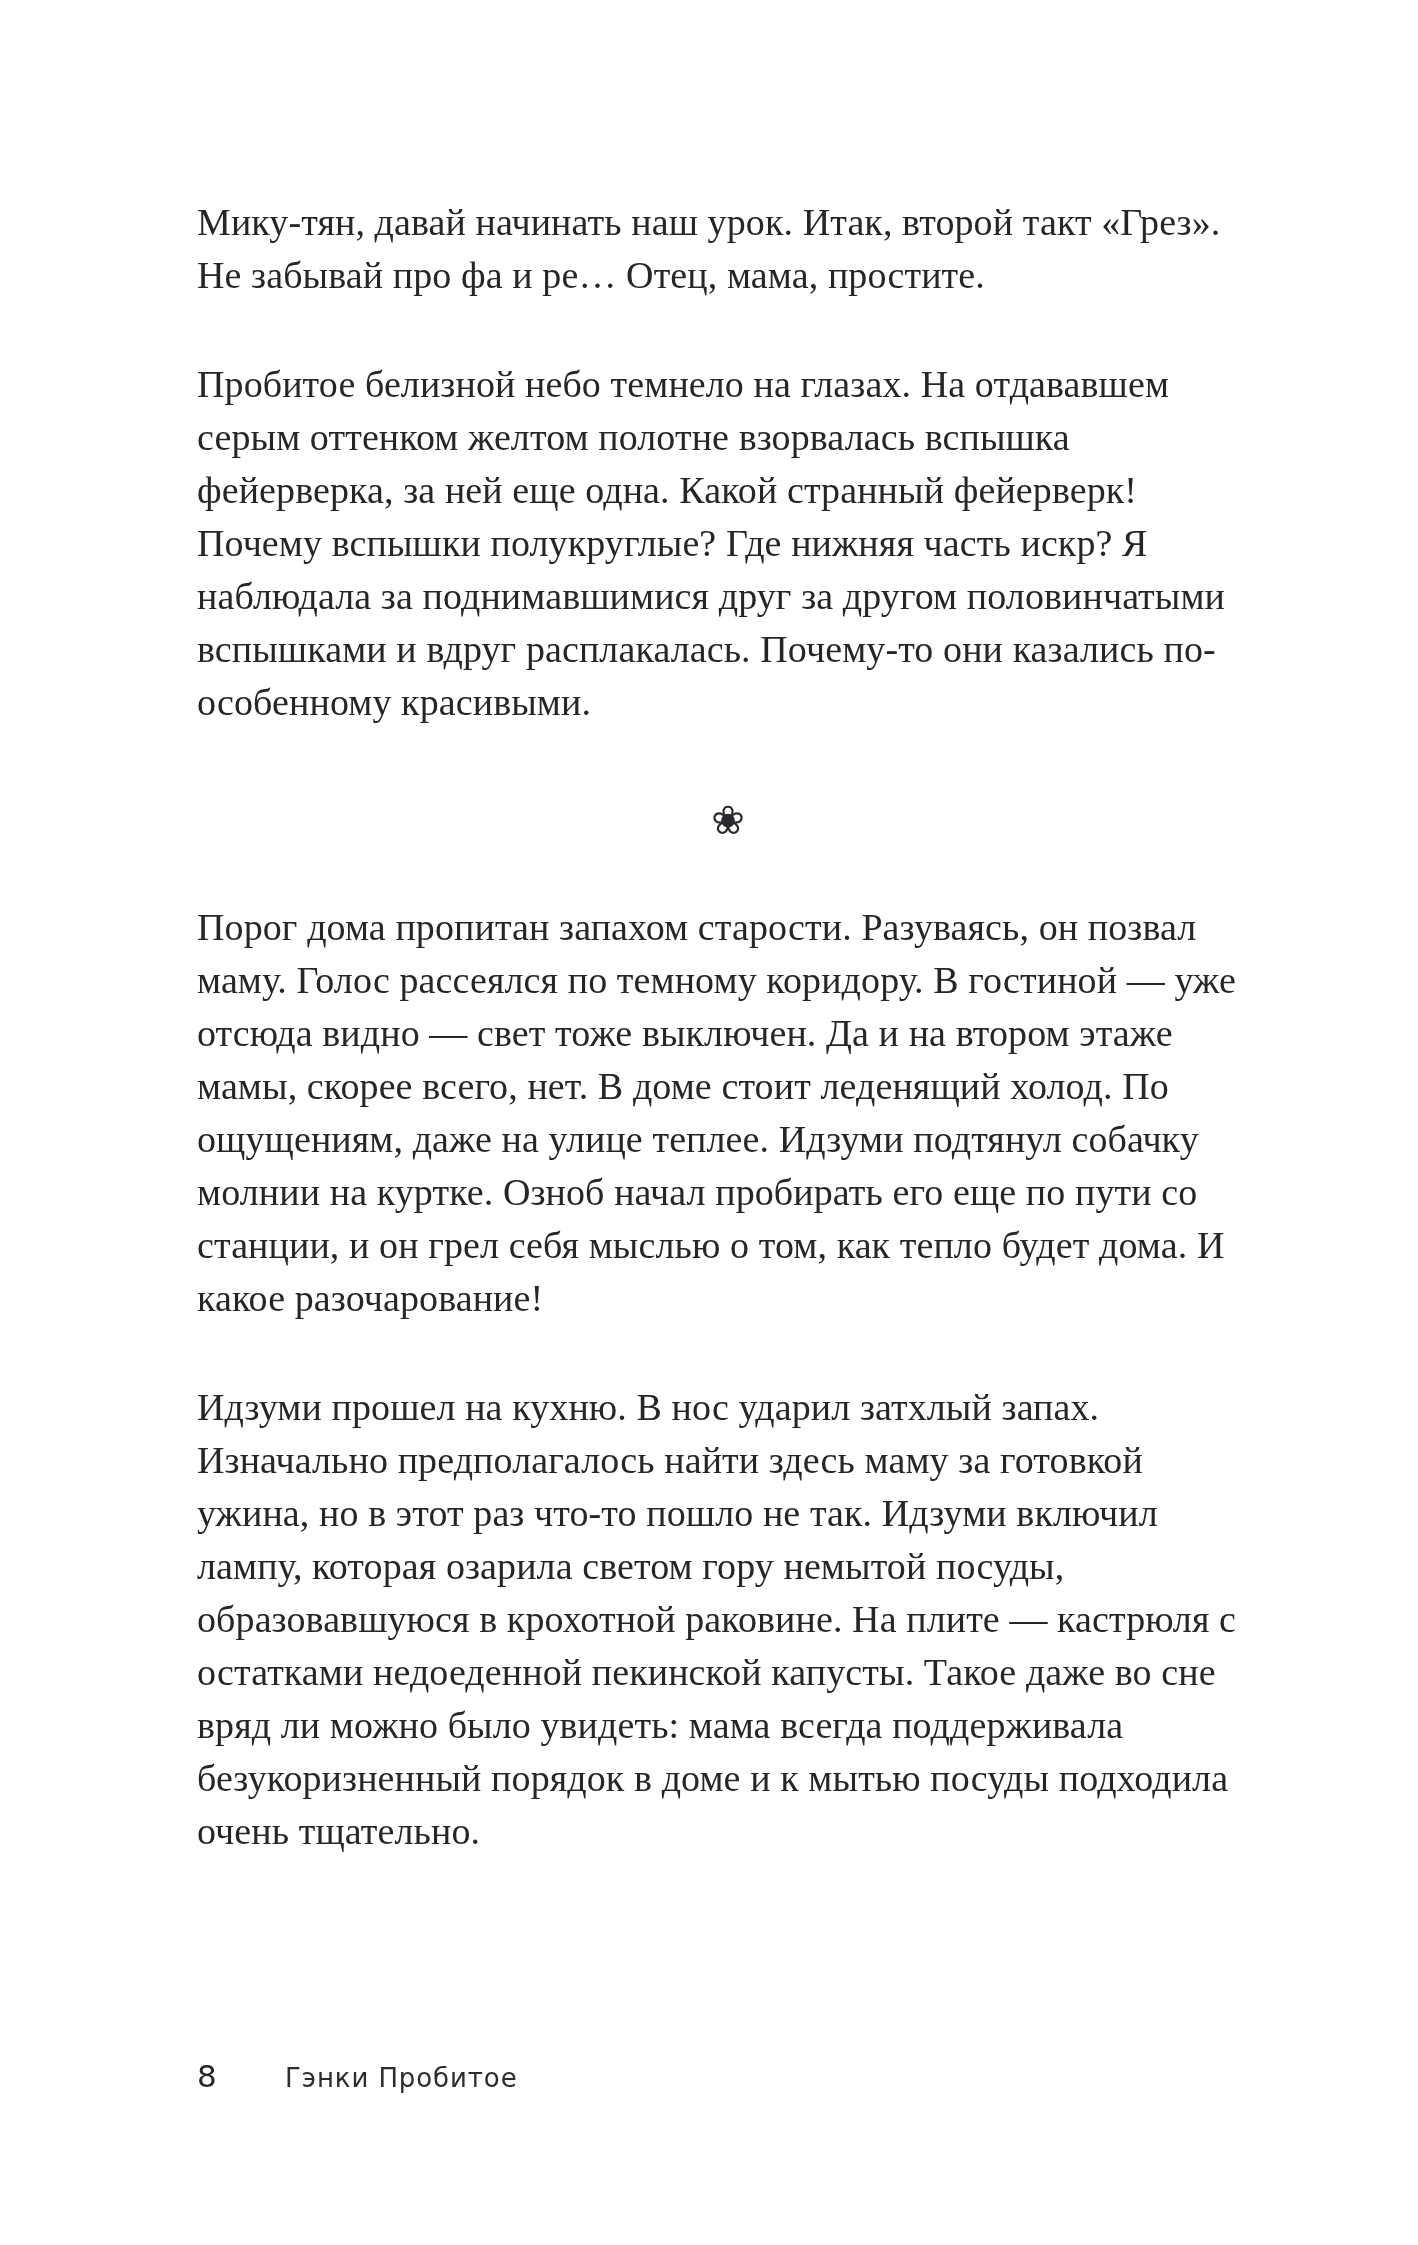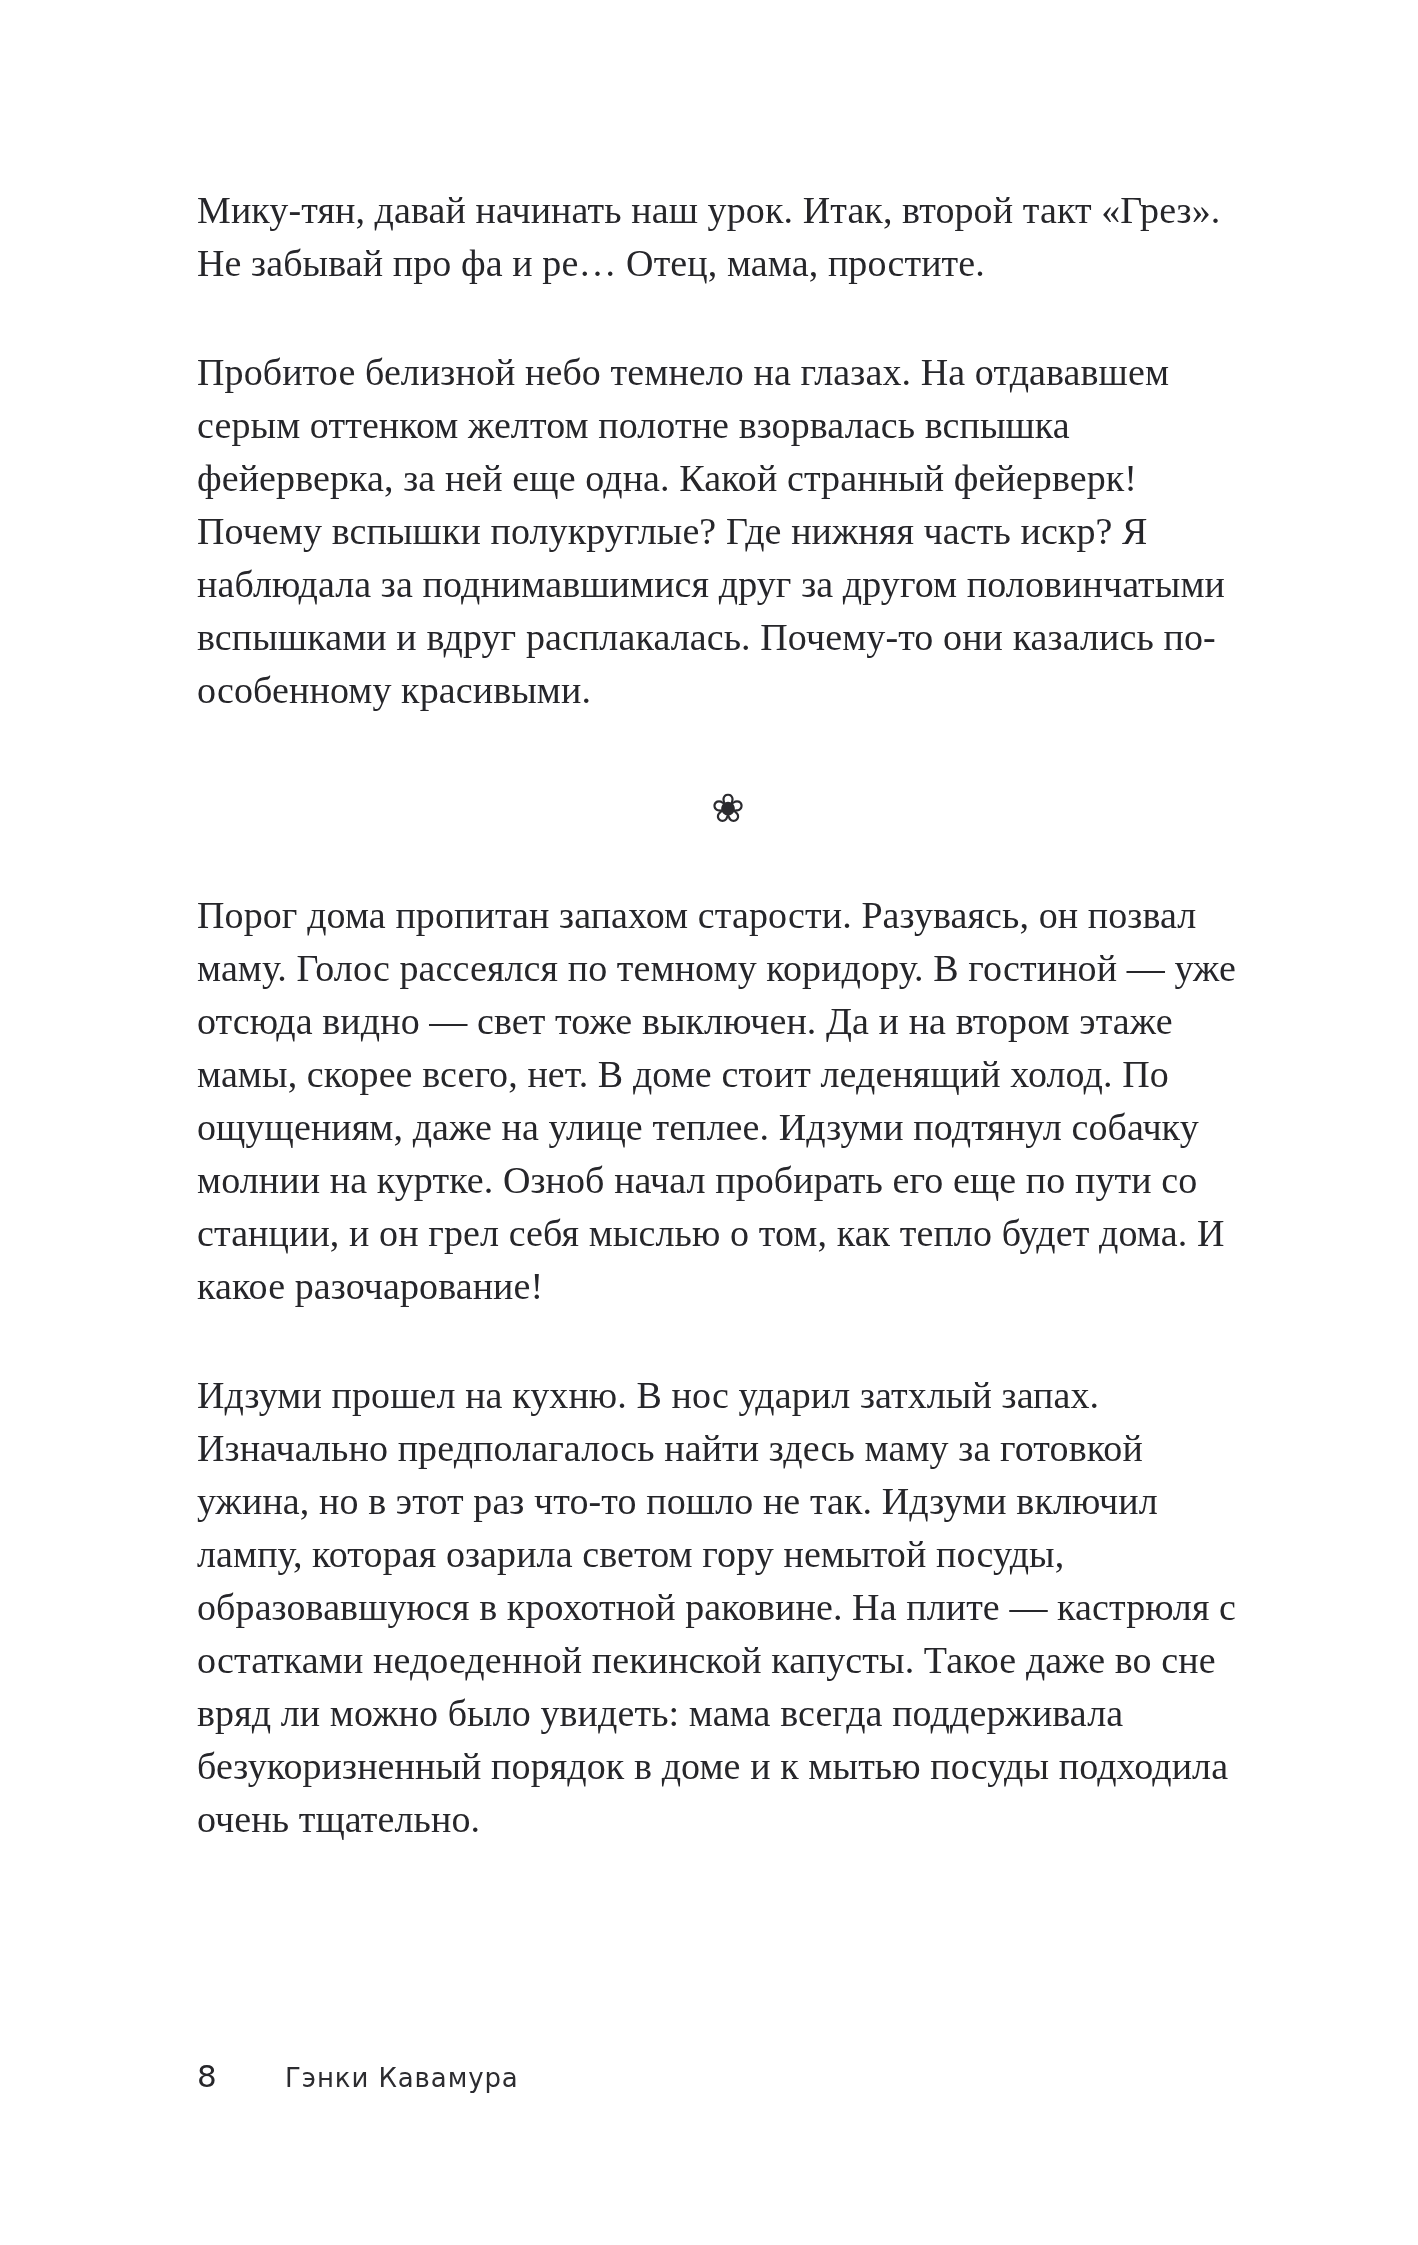--- a/index.html
+++ b/index.html
@@ -12,21 +12,21 @@
     width: 1418px;
     height: 2245px;
     background: #ffffff;
     margin: 0 auto;
     overflow: hidden;
     box-sizing: border-box;
   }
   .content {
     position: absolute;
     left: 197px;
-    top: 184px;
+    top: 196px;
     width: 1062px;
   }
   .para {
     font-family: "Liberation Serif", "DejaVu Serif", serif;
     font-size: 38px;
     line-height: 1.395;
     color: #26262a;
     text-align: left;
     margin: 0;
     letter-spacing: 0.1px;
@@ -92,16 +92,16 @@
 
 
     <p class="para">Порог дома пропитан запахом старости. Разуваясь, он позвал маму. Голос рассеялся по темному коридору. В гостиной — уже отсюда видно — свет тоже выключен. Да и на втором этаже мамы, скорее всего, нет. В доме стоит леденящий холод. По ощущениям, даже на улице теплее. Идзуми подтянул собачку молнии на куртке. Озноб начал пробирать его еще по пути со станции, и он грел себя мыслью о том, как тепло будет дома. И какое разочарование!</p>
 
     <p class="para">Идзуми прошел на кухню. В нос ударил затхлый запах. Изначально предполагалось найти здесь маму за готовкой ужина, но в этот раз что-то пошло не так. Идзуми включил лампу, которая озарила светом гору немытой посуды, образовавшуюся в крохотной раковине. На плите — кастрюля с остатками недоеденной пекинской капусты. Такое даже во сне вряд ли можно было увидеть: мама всегда поддерживала безукоризненный порядок в доме и к мытью посуды подходила очень тщательно.</p>
 
   </div>
 
   <div class="footer">
     <span class="footer-page-number">8</span>
-    <span class="footer-author">Гэнки Кавамура</span>
+    <span class="footer-author">Гэнки Пробитое</span>
   </div>
 
 </div>
 
 </body></html>

